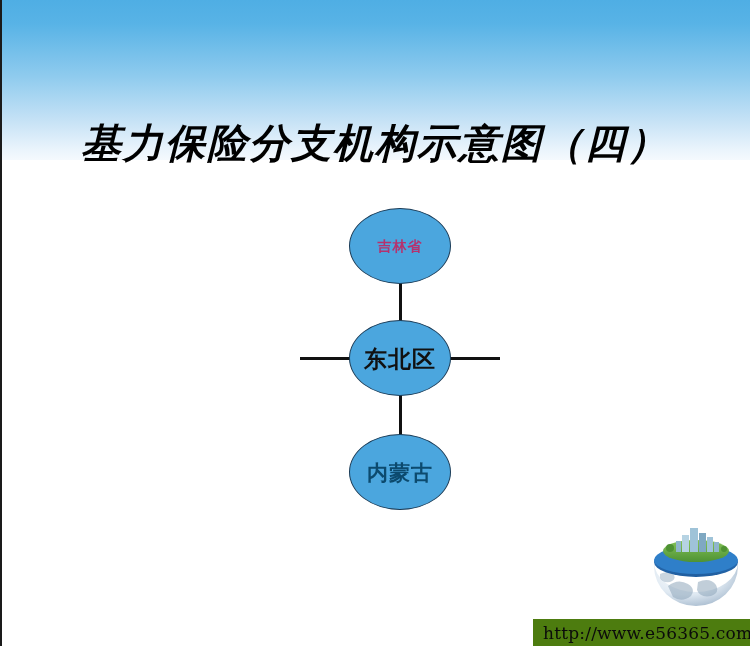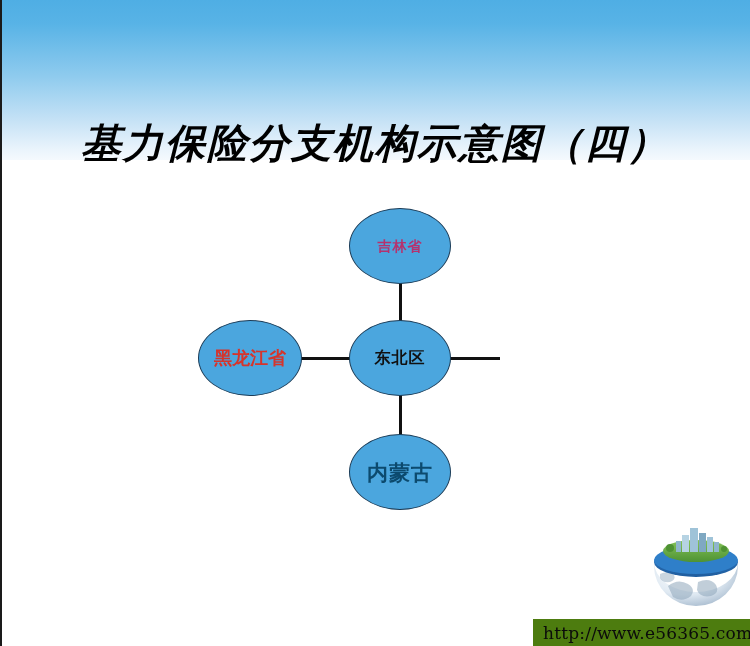--- a/index.html
+++ b/index.html
@@ -65,21 +65,21 @@
     box-sizing:border-box;
     display:flex;align-items:center;justify-content:center;
     z-index:3;
   }
   .node span{
     font-family:"DejaVu Serif","Liberation Serif",serif;
     font-weight:bold;
     white-space:nowrap;
     line-height:1;
   }
-  .n-center span{font-size:16px;color:#111111;letter-spacing:1px;}
+  .n-center span{font-size:23px;color:#111111;letter-spacing:1px;}
   .n-top span{font-size:14px;color:#B5326E;letter-spacing:1px;}
   .n-left span{font-size:18px;color:#D6342B;letter-spacing:0px;}
   .n-right span{font-size:18px;color:#D6342B;letter-spacing:1px;}
   .n-bottom span{font-size:21px;color:#0c4a6e;letter-spacing:1px;}
   .globe-wrap{position:absolute;left:646px;top:524px;width:100px;height:92px;z-index:4;}
   
   .watermark{
     position:absolute;left:533px;top:619px;width:217px;height:27px;
     background:#4d7c0f;z-index:6;
     display:flex;align-items:center;
@@ -117,23 +117,20 @@
     <div class="edge" style="left:448px;top:356.5px;width:52px;height:3px;"></div>
 
     <div class="node n-center" style="left:349px;top:320px;width:102px;height:76px;">
       <span>东北区</span>
     </div>
 
     <div class="node n-top" style="left:349px;top:208px;width:102px;height:76px;">
       <span>吉林省</span>
     </div>
 
-    <div class="node n-left" style="left:198px;top:320px;width:104px;height:76px;">
-      <span>黑龙江省</span>
-    </div>
 
 
     <div class="node n-bottom" style="left:349px;top:434px;width:102px;height:76px;">
       <span>内蒙古</span>
     </div>
   </div>
 
   <div class="globe-wrap">
     <svg width="100" height="92" viewBox="0 0 100 92">
       <defs>

